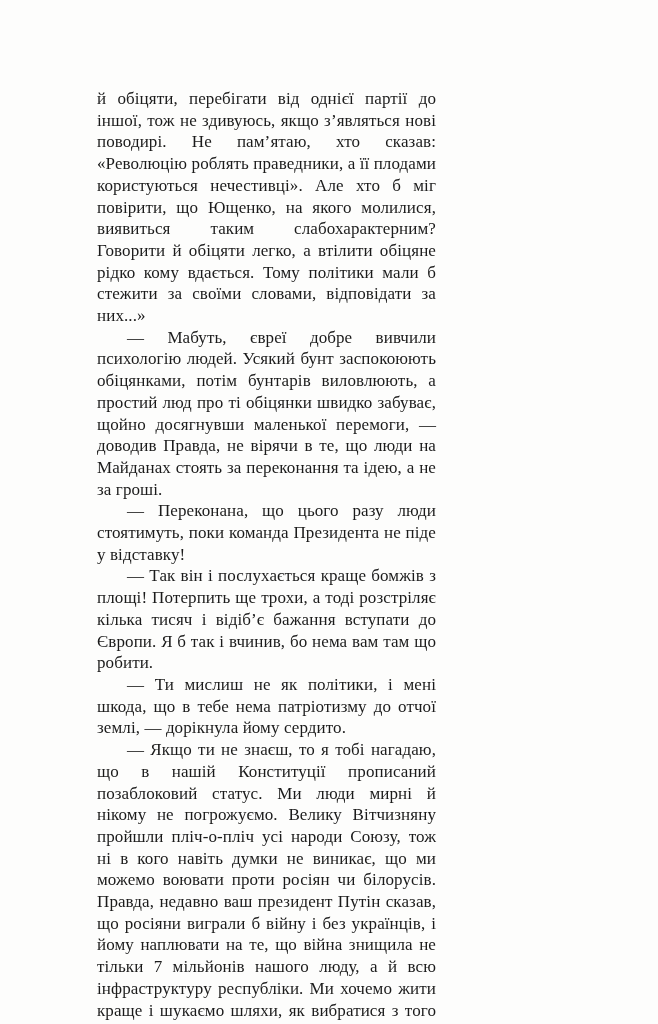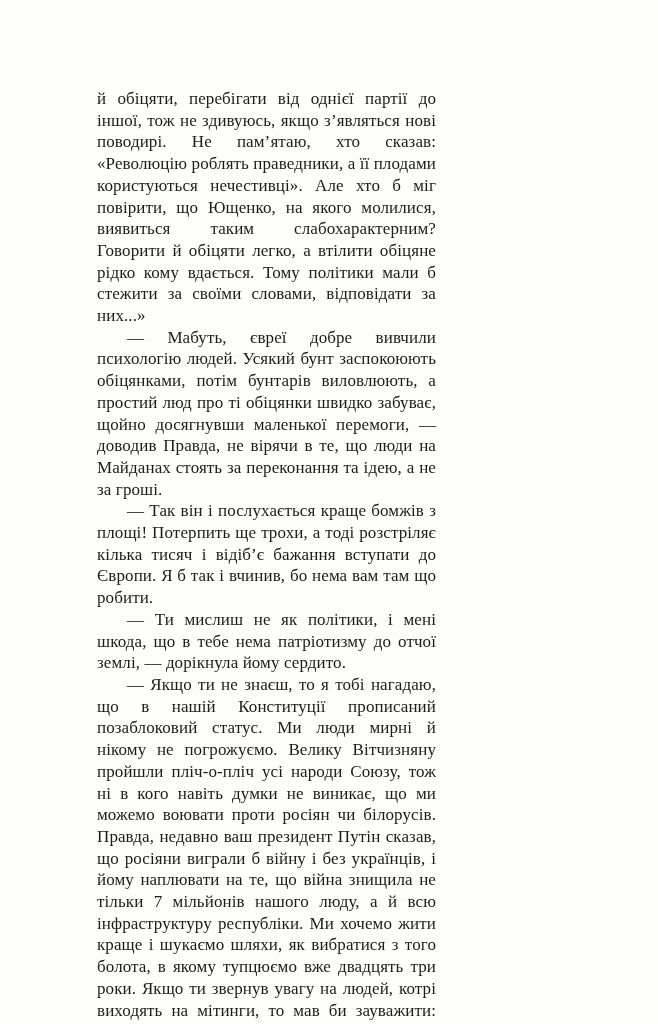--- a/index.html
+++ b/index.html
@@ -42,18 +42,19 @@
     color: #1b1b1b;
   }
 </style>
 </head>
 <body>
 
 <div class="book-page">
   <div class="text-block">
       <p class="para">й обіцяти, перебігати від однієї партії до іншої, тож не здивуюсь, якщо з’являться нові поводирі. Не пам’ятаю, хто сказав: «Революцію роблять праведники, а її плодами користуються нечестивці». Але хто б міг повірити, що Ющенко, на якого молилися, виявиться таким слабохарактерним? Говорити й обіцяти легко, а втілити обіцяне рідко кому вдається. Тому політики мали б стежити за своїми словами, відповідати за них...»</p>
       <p class="para">— Мабуть, євреї добре вивчили психологію людей. Усякий бунт заспокоюють обіцянками, потім бунтарів виловлюють, а простий люд про ті обіцянки швидко забуває, щойно досягнувши маленької перемоги, — доводив Правда, не вірячи в те, що люди на Майданах стоять за переконання та ідею, а не за гроші.</p>
+      <p class="para">— Переконана, що цього разу люди стоятимуть, поки команда Президента не піде у відставку!</p>
       <p class="para">— Так він і послухається краще бомжів з площі! Потерпить ще трохи, а тоді розстріляє кілька тисяч і відіб’є бажання вступати до Європи. Я б так і вчинив, бо нема вам там що робити.</p>
       <p class="para">— Ти мислиш не як політики, і мені шкода, що в тебе нема патріотизму до отчої землі, — дорікнула йому сердито.</p>
       <p class="para">— Якщо ти не знаєш, то я тобі нагадаю, що в нашій Конституції прописаний позаблоковий статус. Ми люди мирні й нікому не погрожуємо. Велику Вітчизняну пройшли пліч-о-пліч усі народи Союзу, тож ні в кого навіть думки не виникає, що ми можемо воювати проти росіян чи білорусів. Правда, недавно ваш президент Путін сказав, що росіяни виграли б війну і без українців, і йому наплювати на те, що війна знищила не тільки 7 мільйонів нашого люду, а й всю інфраструктуру республіки. Ми хочемо жити краще і шукаємо шляхи, як вибратися з того болота, в якому тупцюємо вже двадцять три роки. Якщо ти звернув увагу на людей, котрі виходять на мітинги, то мав би зауважити: вони —</p>
     </div>
   <div class="page-number">24</div>
 </div>
 
 </body></html>

